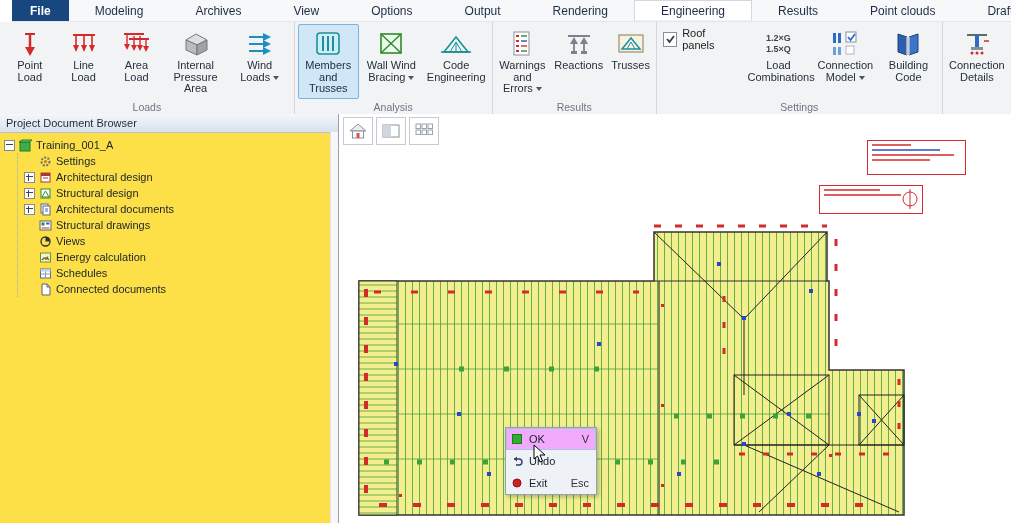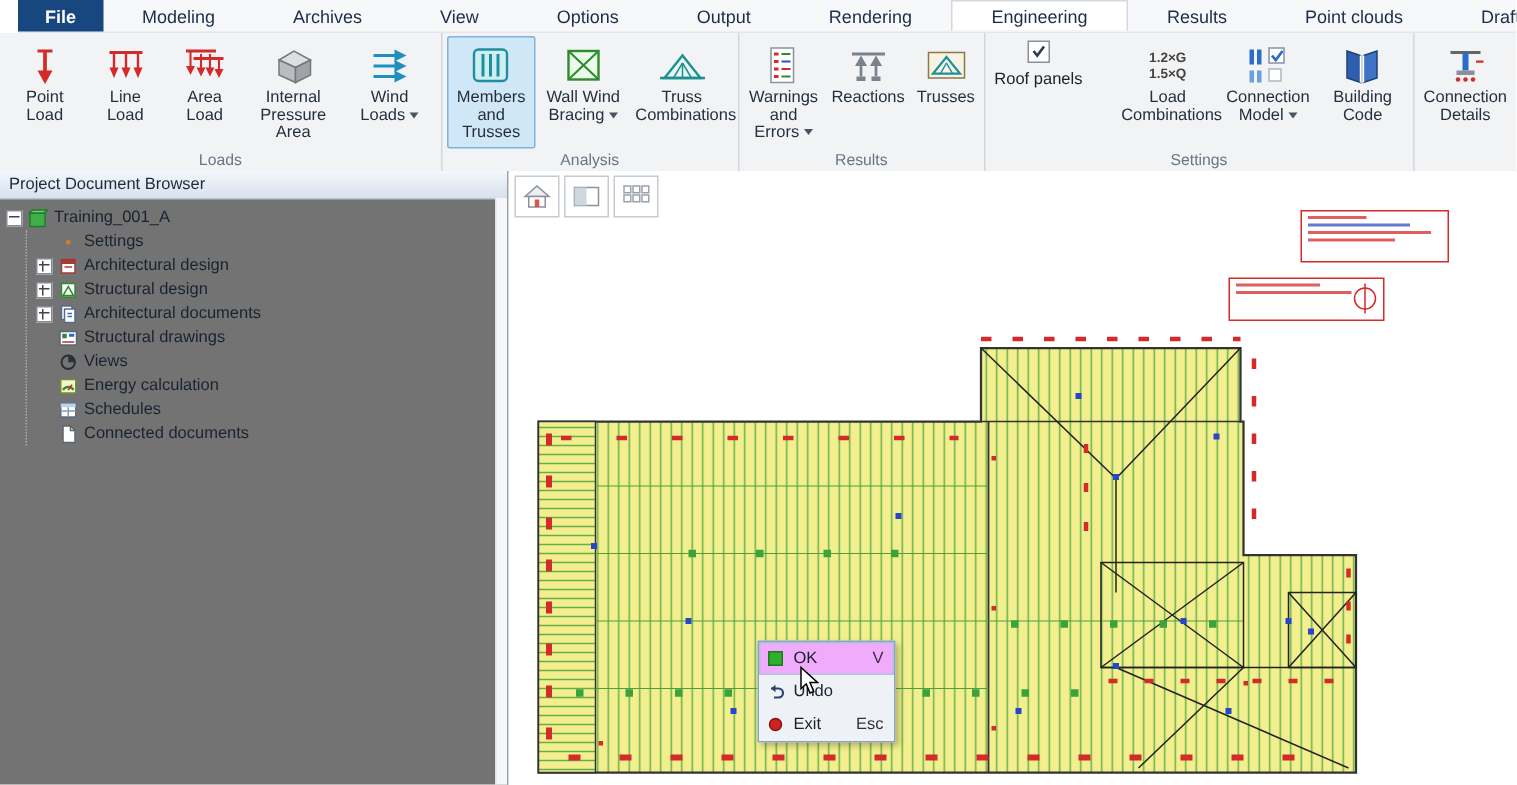--- a/index.html
+++ b/index.html
@@ -15,25 +15,25 @@
   .group-buttons{flex:1;display:flex;align-items:stretch;}
   .group-label{text-align:center;font-size:10.5px;color:#6b7684;height:14px;line-height:14px;}
   .rbtn{display:flex;flex-direction:column;align-items:center;justify-content:flex-start;
         padding:3px 2px 0 2px;margin:1px;border:1px solid transparent;border-radius:2px;
         font-size:11px;line-height:11.5px;text-align:center;color:#24303e;}
   .rbtn.selected{background:#d0e7f8;border-color:#7fb2dc;}
   .ricon{height:32px;display:flex;align-items:center;justify-content:center;}
   .rlabel{max-width:62px;}
   .caret{display:inline-block;width:0;height:0;border-left:3px solid transparent;border-right:3px solid transparent;border-top:4px solid #4a5562;margin-left:3px;vertical-align:middle;}
   .combo{font-size:9px;line-height:11px;color:#3c4document:left;color:#444;text-align:left;font-weight:bold;}
-  .cbrow{display:flex;align-items:center;gap:5px;margin:4px 6px 0 4px;font-size:11px;align-self:flex-start;flex-direction:column;}
+  .cbrow{display:flex;align-items:center;gap:5px;margin:4px 6px 0 4px;font-size:11px;align-self:flex-start;}
   .cb{width:13px;height:13px;background:#fff;border:1px solid #8a9099;display:flex;align-items:center;justify-content:center;}
   .setcol{display:flex;flex-direction:column;width:96px;}
   
-  .panel{position:absolute;left:0;top:114px;width:338px;bottom:0;background:#737373;border-right:1px solid #98a0aa;}
+  .panel{position:absolute;left:0;top:114px;width:338px;bottom:0;background:#fde047;border-right:1px solid #98a0aa;}
   .panel-header{height:18px;background:linear-gradient(#f4f7fb,#d8e1ee);border-bottom:1px solid #b9c2cf;
     font-size:11px;color:#1c2a3a;display:flex;align-items:center;padding-left:6px;}
   .tree{padding:4px 0 0 4px;font-size:11px;color:#1a2330;}
   .trow{height:16px;display:flex;align-items:center;gap:4px;white-space:nowrap;}
   .expander{width:9px;height:9px;background:#fff;border:1px solid #848a93;flex:0 0 9px;position:relative;}
   .expander::before,.expander.minus::before{content:"";position:absolute;left:1px;right:1px;top:3px;height:1px;background:#444;}
   .expander.plus::after{content:"";position:absolute;top:1px;bottom:1px;left:3px;width:1px;background:#444;}
   .expander.none{visibility:hidden;}
   .tree-children{margin-left:13px;border-left:1px dotted #a8adb5;padding-left:6px;}
   .ticon{width:13px;height:13px;flex:0 0 13px;display:flex;align-items:center;justify-content:center;}
@@ -186,21 +186,21 @@
           <svg width="32" height="30">
               <polygon points="4,23 28,23 16,8" fill="#e8f6f6" stroke="#1f8f8f" stroke-width="1.6"></polygon>
               <g stroke="#1f8f8f" stroke-width="1">
                 <line x1="10" y1="23" x2="16" y2="13"></line>
                 <line x1="22" y1="23" x2="16" y2="13"></line>
                 <line x1="16" y1="13" x2="16" y2="23"></line>
               </g>
               <line x1="1" y1="23" x2="31" y2="23" stroke="#1f8f8f" stroke-width="1.6"></line>
             </svg>
         </span>
-        <span class="rlabel"><span>Truss Combinations</span></span>
+        <span class="rlabel"><span>Code Engineering</span></span>
       </div>
     </div>
     <div class="group-label">Analysis</div>
   </div>
 
   <div class="group">
     <div class="group-buttons">
       <div class="rbtn">
         <span class="ricon">
           <svg width="30" height="30">

